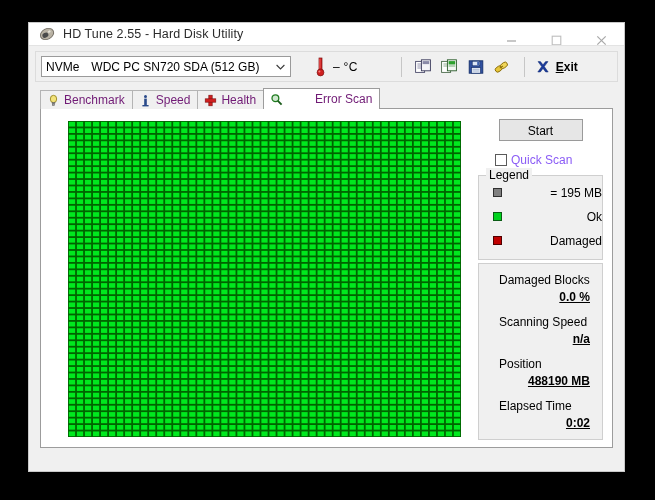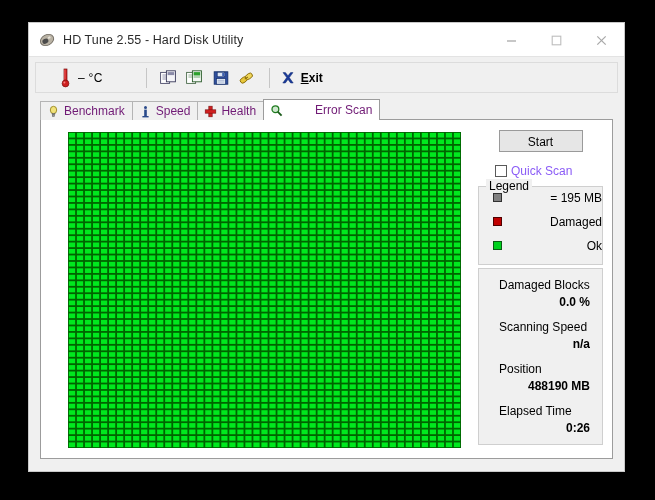--- a/index.html
+++ b/index.html
@@ -20,21 +20,21 @@
     height: 450px;
     background: #f0f0f0;
     border: 1px solid #c8c8c8;
     box-sizing: border-box;
     display: flex;
     flex-direction: column;
   }
 
   
   .titlebar {
-    height: 33px;
+    height: 22px;
     background: #ffffff;
     display: flex;
     align-items: center;
     flex: none;
     position: relative;
   }
   .app-icon {
     width: 16px;
     height: 16px;
     margin-left: 10px;
@@ -232,21 +232,21 @@
     margin-right: 4px;
     box-sizing: border-box;
     flex: none;
   }
 
   .groupbox {
     margin-top: 8px;
     border: 1px solid #cfcfcf;
     background: #f0f0f0;
     position: relative;
-    padding: 4px 0 10px 0;
+    padding: 10px 0 10px 0;
   }
   .groupbox .gtitle {
     position: absolute;
     top: -8px;
     left: 7px;
     background: #f0f0f0;
     padding: 0 3px;
     font-size: 12px;
     color: #000;
   }
@@ -283,20 +283,21 @@
   .stat { margin-bottom: 11px; }
   .stat:last-child { margin-bottom: 0; }
   .stat .k { font-size: 12px; color: #000; }
   .stat .v {
     font-size: 12px;
     color: #000;
     font-weight: bold;
     text-align: right;
     margin-top: 3px;
     padding-right: 2px;
+    text-decoration: underline;
   }
 </style>
 </head>
 <body>
 
 <div class="window">
 
   <div class="titlebar">
     <svg class="app-icon" viewBox="0 0 16 16">
       <ellipse cx="8" cy="8" rx="7" ry="5.2" transform="rotate(-28 8 8)" fill="#b9b2a4" stroke="#6f6a60" stroke-width="0.9"></ellipse>
@@ -322,20 +323,29 @@
           <line x1="9.7" y1="1.3" x2="1.3" y2="9.7" stroke="#a8a8a8" stroke-width="1.2"></line>
         </svg>
       </div>
     </div>
   </div>
 
   <div class="client">
 
     <div class="toolbar">
 
+      <div class="drive-select">
+        <span class="iface">NVMe</span>
+        <span>WDC PC SN720 SDA (512 GB)</span>
+        <span class="drive-arrow">
+          <svg width="9" height="6" viewBox="0 0 9 6">
+            <path d="M0.6 1 L4.5 5 L8.4 1" fill="none" stroke="#3a3a3a" stroke-width="1.1"></path>
+          </svg>
+        </span>
+      </div>
 
       <div class="temp-box">
         <svg class="thermo" viewBox="0 0 11 20">
           <rect x="4" y="1" width="3" height="12" fill="#cf2020" stroke="#7a1010" stroke-width="0.7"></rect>
           <rect x="4.4" y="1.6" width="1" height="10" fill="#f06060"></rect>
           <circle cx="5.5" cy="15.5" r="3.4" fill="#cf2020" stroke="#7a1010" stroke-width="0.7"></circle>
           <circle cx="4.4" cy="14.4" r="1" fill="#f58080"></circle>
         </svg>
         <span class="temp-val">– °C</span>
       </div>
@@ -2854,45 +2864,45 @@
 
         <div class="groupbox">
           <span class="gtitle">Legend</span>
 
           <div class="legend-row">
             <span class="sw block"></span>
             <span class="lbl-gap">= 195 MB</span>
           </div>
 
           <div class="legend-row">
+            <span class="sw ok"></span>
+            <span>Ok</span>
+          </div>
+
+          <div class="legend-row">
             <span class="sw dmg"></span>
             <span>Damaged</span>
-          </div>
-
-          <div class="legend-row">
-            <span class="sw ok"></span>
-            <span>Ok</span>
           </div>
         </div>
 
         <div class="statsbox">
           <div class="stat">
             <div class="k">Damaged Blocks</div>
             <div class="v">0.0 %</div>
           </div>
           <div class="stat">
             <div class="k">Scanning Speed</div>
             <div class="v">n/a</div>
           </div>
           <div class="stat">
             <div class="k">Position</div>
             <div class="v">488190 MB</div>
           </div>
           <div class="stat">
             <div class="k">Elapsed Time</div>
-            <div class="v">0:26</div>
+            <div class="v">0:02</div>
           </div>
         </div>
 
       </div>
     </div>
   </div>
 </div>
 
 </body></html>

